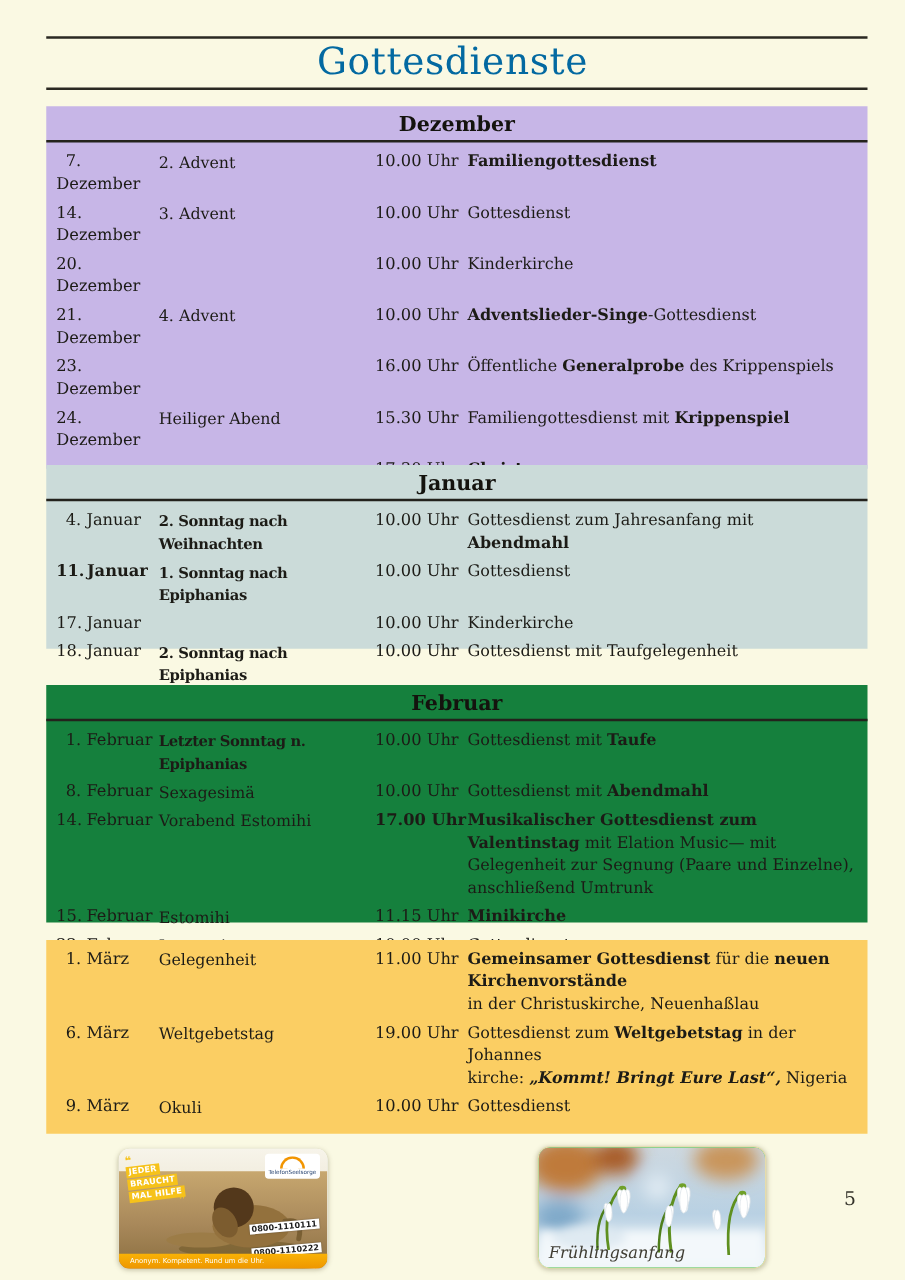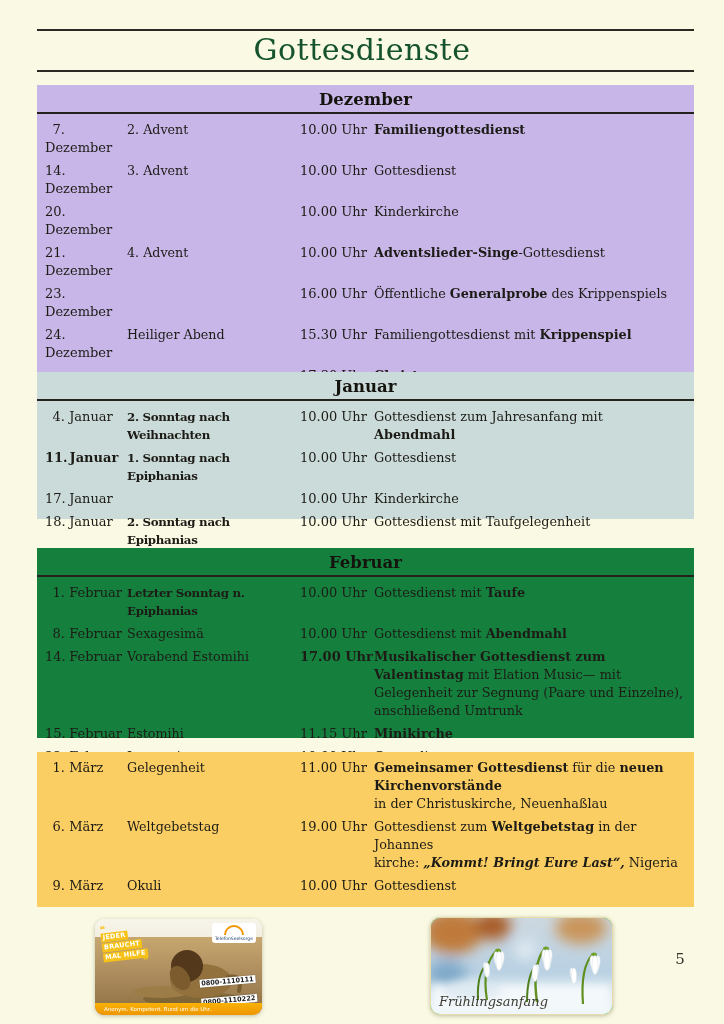--- a/index.html
+++ b/index.html
@@ -6,21 +6,21 @@
   body{
     width:724px;height:1024px;position:relative;overflow:hidden;
     background:#FAF9E3;color:#1c1b16;
     font-family:"DejaVu Serif","Liberation Serif",serif;
   }
   .rule{position:absolute;left:37px;width:657px;border-top:2px solid #2a2922;}
   #rule-top{top:29px;}
   #rule-under-title{top:70px;}
   .page-title{
     position:absolute;left:0;right:0;top:33px;text-align:center;
-    font-size:30px;line-height:34px;color:#14532d;letter-spacing:0.5px;
+    font-size:30px;line-height:34px;color:#0369a1;letter-spacing:0.5px;
   }
   .section{position:absolute;left:37px;width:657px;box-sizing:border-box;}
   #sec-dezember{top:85px;height:290px;}
   #sec-januar{top:372px;height:147px;}
   #sec-februar{top:548px;height:190px;}
   #sec-maerz{top:752px;height:155px;}
   .sec-header{
     text-align:center;font-weight:bold;font-size:16.5px;line-height:19px;
     padding:5px 0 3px;border-bottom:2px solid #23221c;color:#14130e;
   }

